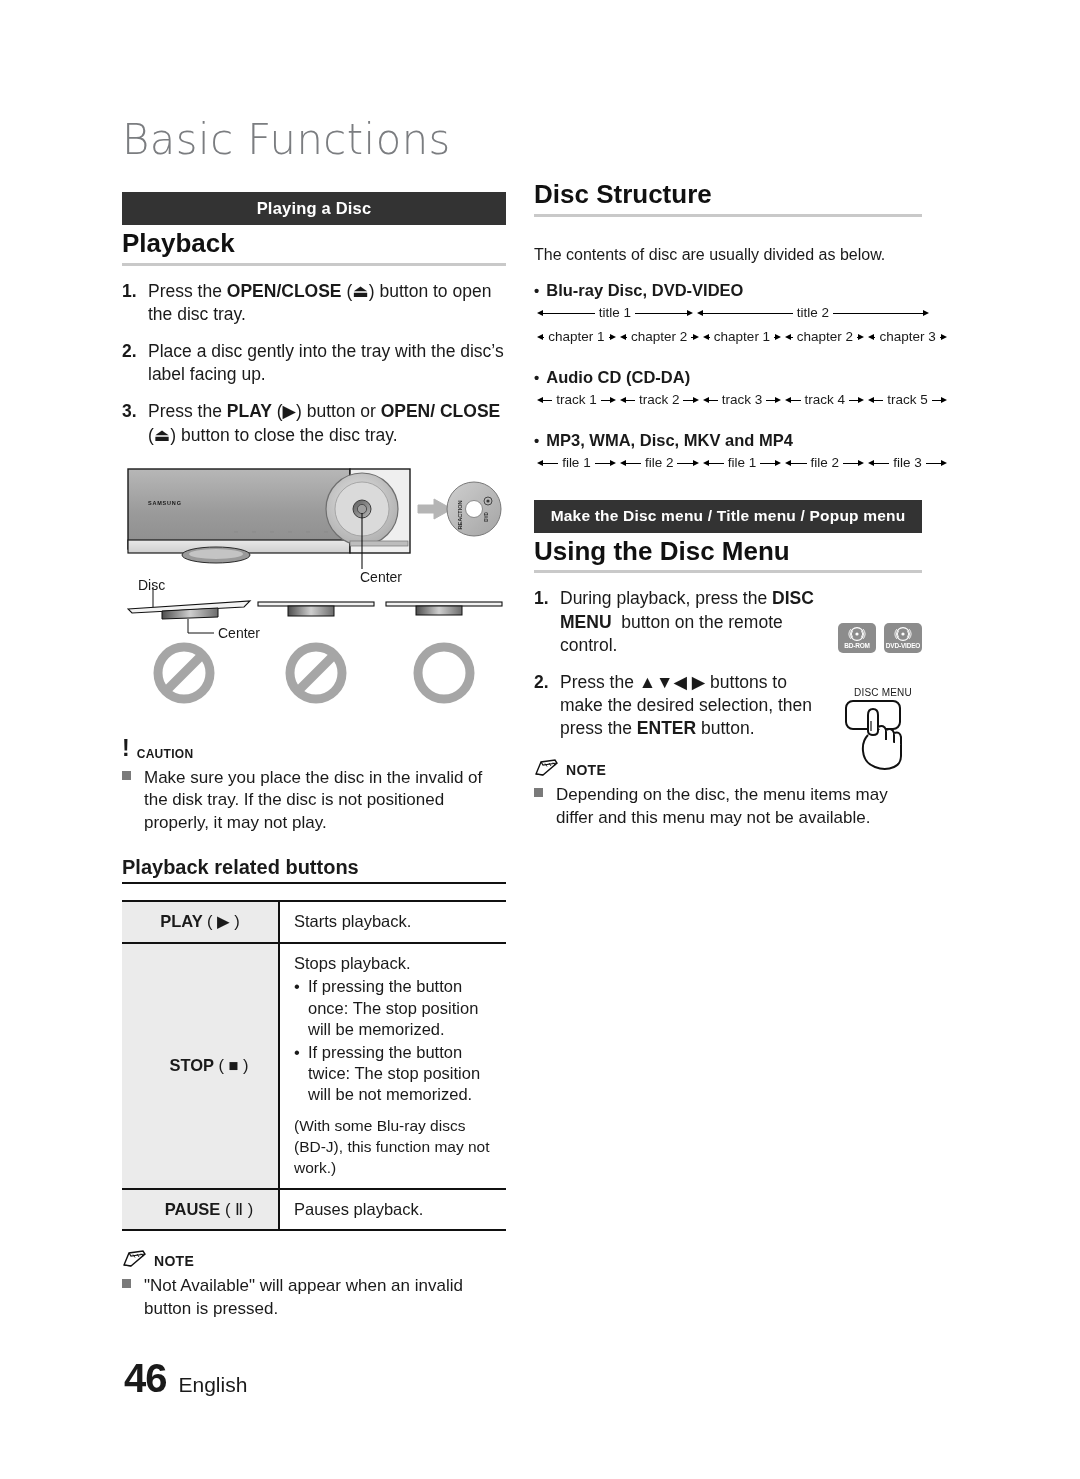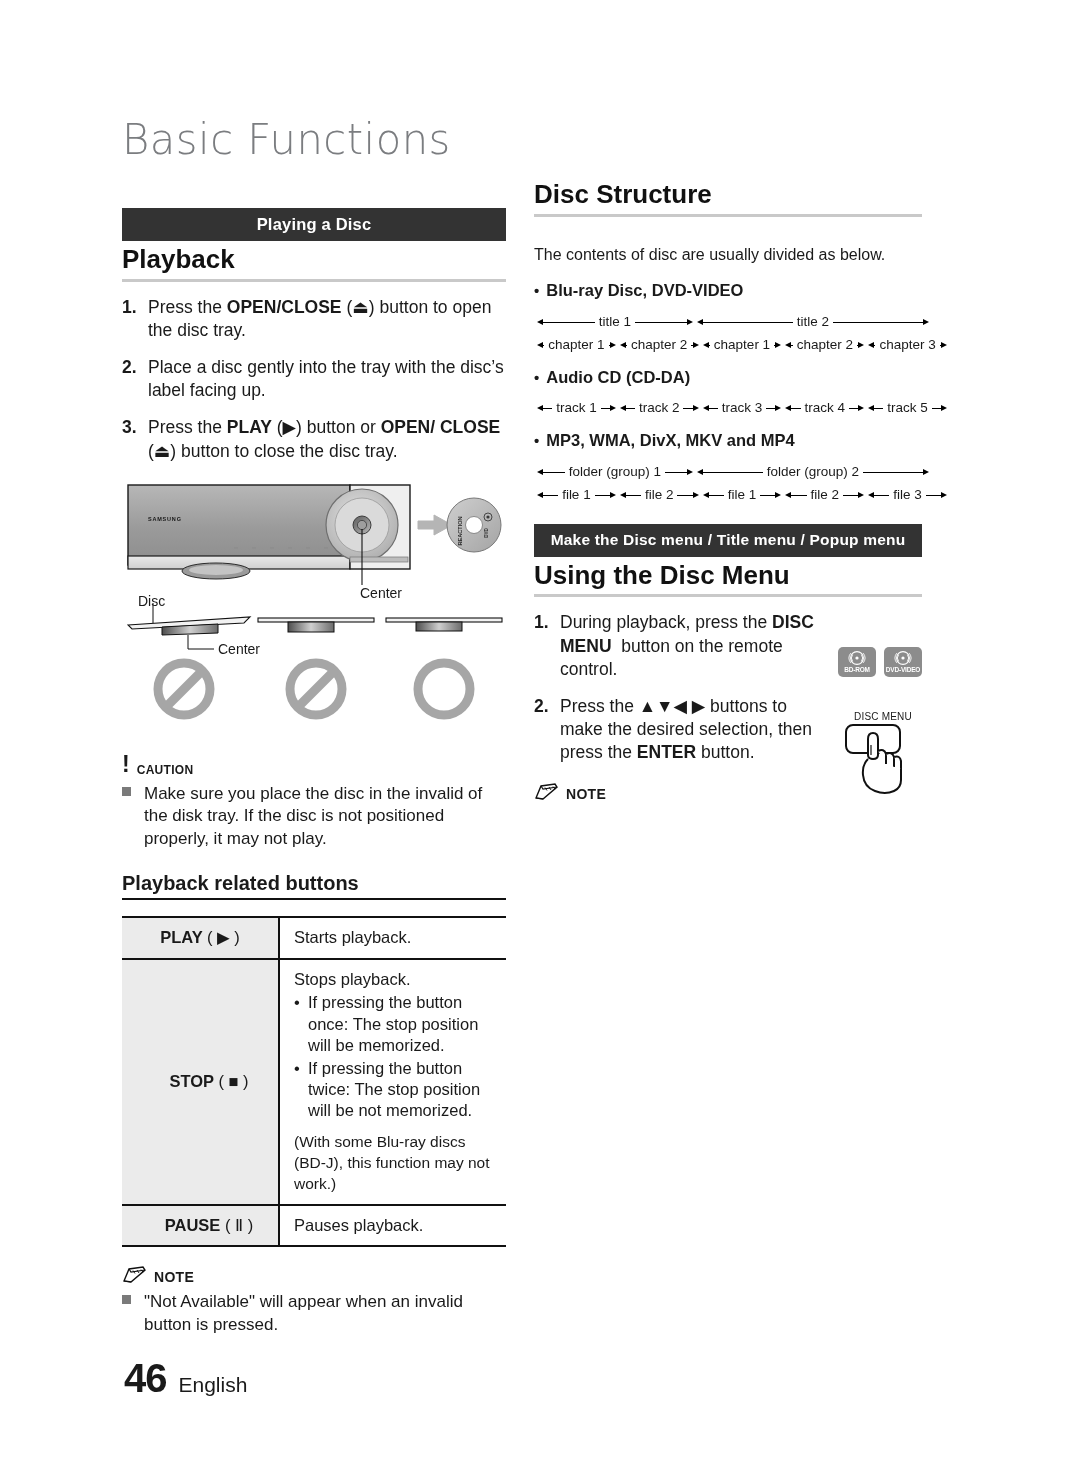--- a/index.html
+++ b/index.html
@@ -13,21 +13,21 @@
   
   .chapter-title{
     position:absolute;left:122px;top:118px;
     font-size:43px;font-weight:300;letter-spacing:0.5px;
     color:#7b7d80;line-height:1;
     font-family:"DejaVu Sans","Liberation Sans",sans-serif;
     transform:scaleX(0.97);transform-origin:left center;
   }
 
   
-  .col-left{position:absolute;left:122px;top:208px;width:384px;}
+  .col-left{position:absolute;left:122px;top:192px;width:384px;}
   .col-right{position:absolute;left:534px;top:180px;width:388px;}
 
   
   .bar{
     background:#333333;color:#fff;text-align:center;
     font-size:16.5px;font-weight:bold;letter-spacing:0.2px;
     padding:7px 4px 8px;line-height:1.1;
   }
   .bar.left-bar{width:100%;box-sizing:border-box;}
 
@@ -51,21 +51,21 @@
 
   
   .bullet-head{
     font-size:16.5px;font-weight:bold;margin:16px 0 5px;
     display:flex;align-items:baseline;
   }
   .bullet-head .dot{margin-right:7px;font-size:15px;}
 
   
   .struct{width:384px;}
-  .srow{display:flex;align-items:flex-end;height:24px;}
+  .srow{display:flex;align-items:flex-start;height:24px;}
   .srow.thin{height:23px;}
   .seg{
     position:relative;flex:1 1 auto;display:flex;align-items:center;
     justify-content:center;font-size:13.5px;white-space:nowrap;
     padding:0 2px;
   }
   .seg .lbl{position:relative;z-index:2;background:#fff;padding:0 4px;}
   
   .seg::before{
     content:"";position:absolute;left:3px;right:3px;top:50%;
@@ -436,38 +436,23 @@
                 <span class="lbl">track 5</span>
                 <span class="ah r"></span>
               </div>
               <div class="vbar"></div>
             </div>
           </div>
         </div>
         <div>
           <div class="bullet-head">
             <span class="dot">•</span>
-            <span>MP3, WMA, DivX, MKV and MP4</span>
+            <span>MP3, WMA, Disc, MKV and MP4</span>
           </div>
           <div class="struct">
-            <div class="srow">
-              <div class="vbar"></div>
-              <div class="seg" style="flex:0 0 40%">
-                <span class="ah l"></span>
-                <span class="lbl">folder (group) 1</span>
-                <span class="ah r"></span>
-              </div>
-              <div class="vbar"></div>
-              <div class="seg" style="flex:0 0 60%">
-                <span class="ah l"></span>
-                <span class="lbl">folder (group) 2</span>
-                <span class="ah r"></span>
-              </div>
-              <div class="vbar"></div>
-            </div>
             <div class="srow thin">
               <div class="vbar"></div>
               <div class="seg" style="flex:0 0 20%">
                 <span class="ah l"></span>
                 <span class="lbl">file 1</span>
                 <span class="ah r"></span>
               </div>
               <div class="vbar"></div>
               <div class="seg" style="flex:0 0 20%">
                 <span class="ah l"></span>
@@ -556,20 +541,26 @@
       <span class="note-pencil">
         <svg viewBox="0 0 26 19" width="26" height="19">
           <path d="M2 16 L7 4 L21 2 L23 5 L9 17 Z" fill="none" stroke="#111" stroke-width="1.4"></path>
           <path d="M7 4 L9 7 L23 5" fill="none" stroke="#111" stroke-width="1.2"></path>
           <path d="M2 16 L9 17" fill="none" stroke="#111" stroke-width="1.2"></path>
           <path d="M11 5.5 L13 8.5 M15 5 L17 8 M19 4.5 L21 7.2" stroke="#111" stroke-width="0.9"></path>
         </svg>
       </span>
       <span class="word">NOTE</span>
     </div>
+    <div id="note-items-right">
+        <div class="cn-item">
+          <span class="sq"><span></span></span>
+          <span class="body">Depending on the disc, the menu items may differ and this menu may not be available.</span>
+        </div>
+      </div>
   </div>
 
   <div class="folio">
     <span class="num">46</span>
     <span class="lang">English</span>
   </div>
 
 </div>
 
 </body></html>

